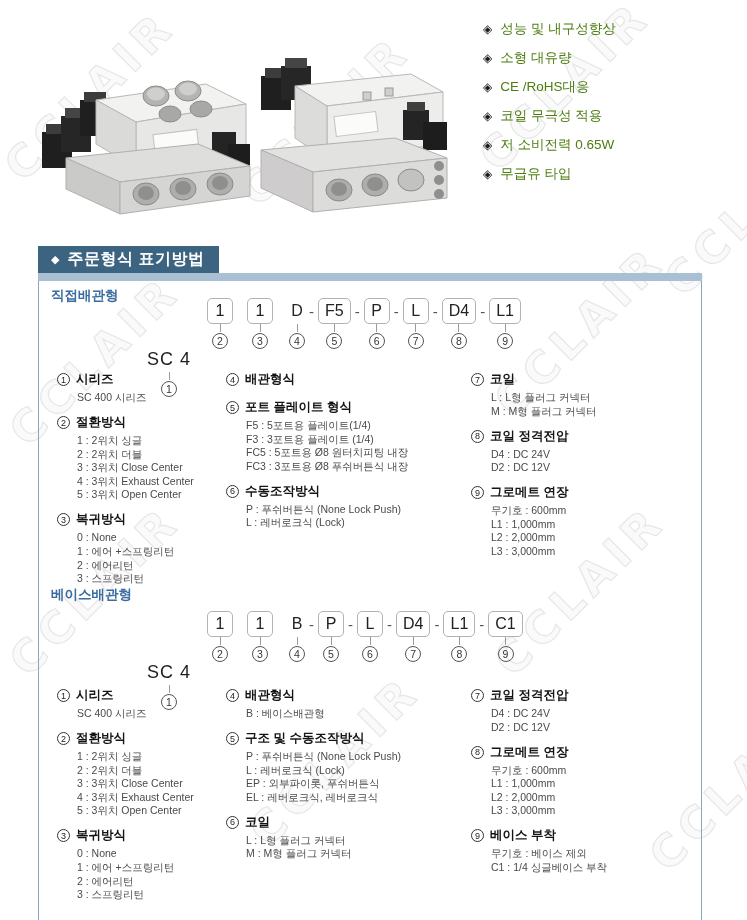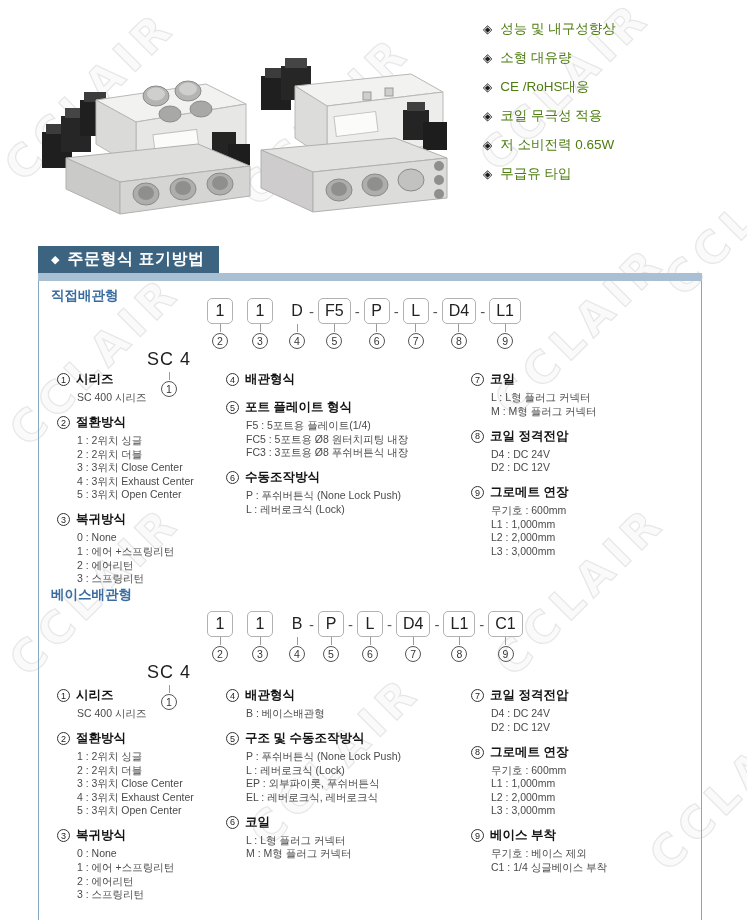--- a/index.html
+++ b/index.html
@@ -289,20 +289,21 @@
             <span class="gcirc">4</span>
             <span class="g-title">배관형식</span>
           </div>
       </div>
       <div class="group">
         <div class="g-head">
             <span class="gcirc">5</span>
             <span class="g-title">포트 플레이트 형식</span>
           </div>
         <div class="g-line">F5 : 5포트용 플레이트(1/4)</div>
+        <div class="g-line">F3 : 3포트용 플레이트 (1/4)</div>
         <div class="g-line">FC5 : 5포트용 Ø8 원터치피팅 내장</div>
         <div class="g-line">FC3 : 3포트용 Ø8 푸쉬버튼식 내장</div>
       </div>
       <div class="group">
         <div class="g-head">
             <span class="gcirc">6</span>
             <span class="g-title">수동조작방식</span>
           </div>
         <div class="g-line">P : 푸쉬버튼식 (None Lock Push)</div>
         <div class="g-line">L : 레버로크식 (Lock)</div>

